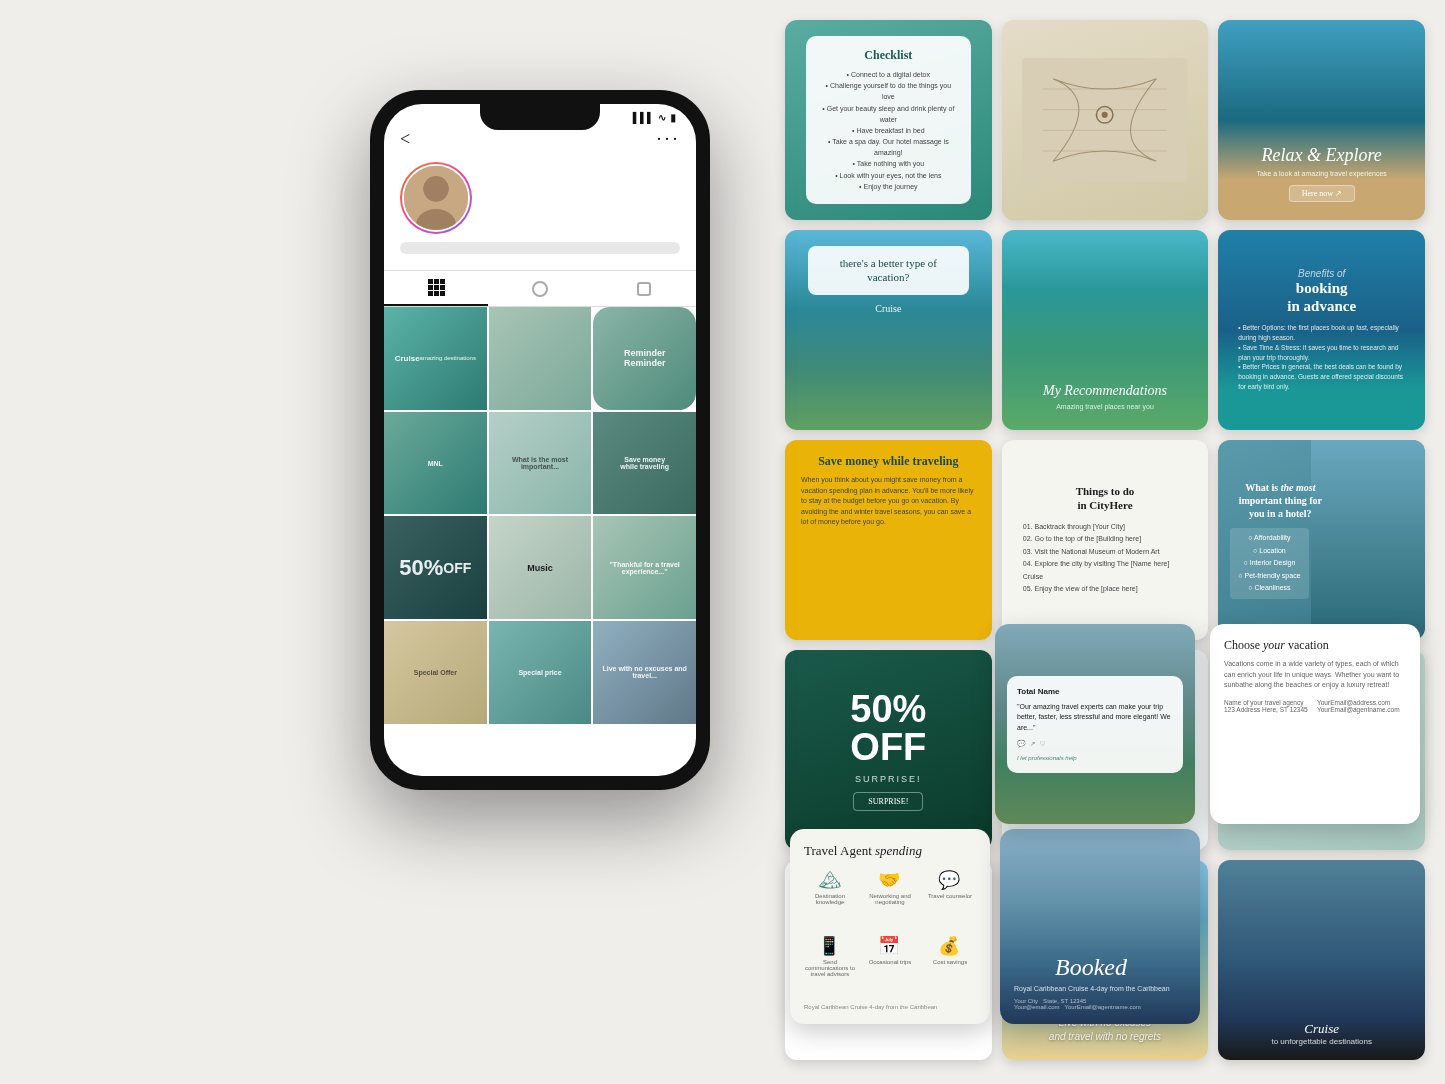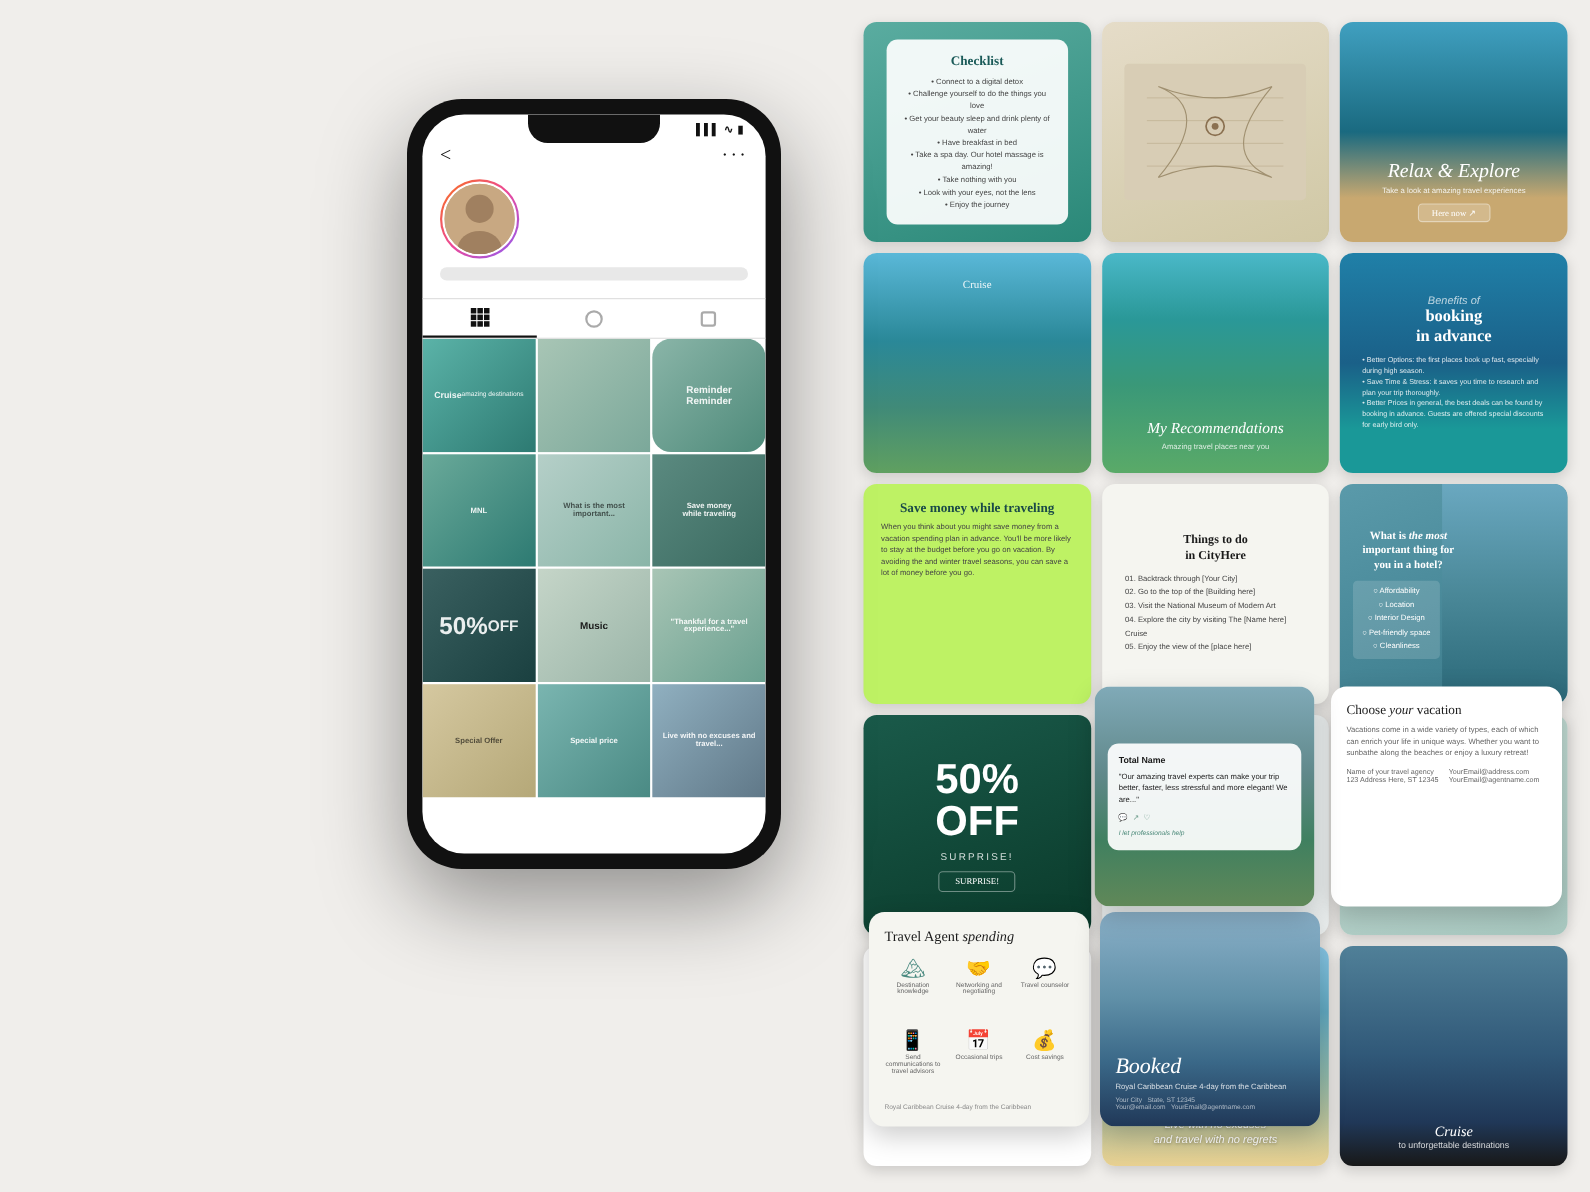--- a/index.html
+++ b/index.html
@@ -432,20 +432,23 @@
   <div class="card" style="background:linear-gradient(180deg,#40a0c0 0%,#1a6a80 50%,#c8a870 80%);">
     <div class="card-text" style="justify-content:flex-end;padding-bottom:18px;">
       <div style="font-size:18px;font-style:italic;font-weight:400;margin-bottom:4px;">Relax &amp; Explore</div>
       <div style="font-size:7px;opacity:0.85;font-family:Arial,sans-serif;margin-bottom:8px;">Take a look at amazing travel experiences</div>
       <div style="background:rgba(255,255,255,0.2);border:1px solid rgba(255,255,255,0.4);border-radius:4px;padding:3px 12px;font-size:8px;">Here now ↗</div>
     </div>
   </div>
 
   <div class="card" style="background:linear-gradient(180deg,#5ab8d8 0%,#2a8898 40%,#408a78 70%,#60a060 100%);">
     <div class="card-text" style="justify-content:flex-start;padding-top:16px;">
+      <div style="background:rgba(255,255,255,0.9);border-radius:8px;padding:10px;width:88%;color:#1a4a4a;">
+        <div style="font-size:11px;font-family:Georgia,serif;line-height:1.3;">there's a better type of vacation?</div>
+      </div>
       <div style="margin-top:8px;font-size:10px;opacity:0.9;">Cruise</div>
     </div>
   </div>
 
   <div class="card" style="background:linear-gradient(180deg,#4ab8c8 0%,#2a9898 30%,#3a9878 60%,#5aaa68 100%);">
     <div class="card-text" style="justify-content:flex-end;padding-bottom:20px;">
       <div style="font-size:14px;font-style:italic;">My Recommendations</div>
       <div style="font-size:7px;font-family:Arial,sans-serif;opacity:0.8;margin-top:4px;">Amazing travel places near you</div>
     </div>
   </div>
@@ -455,21 +458,21 @@
       <div style="font-size:10px;font-style:italic;opacity:0.7;font-family:Arial,sans-serif;">Benefits of</div>
       <div style="font-size:15px;font-weight:700;line-height:1.2;margin-bottom:8px;">booking<br>in advance</div>
       <div style="font-size:6.5px;font-family:Arial,sans-serif;line-height:1.5;opacity:0.85;text-align:left;padding:0 8px;">
         • Better Options: the first places book up fast, especially during high season.<br>
         • Save Time &amp; Stress: it saves you time to research and plan your trip thoroughly.<br>
         • Better Prices in general, the best deals can be found by booking in advance. Guests are offered special discounts for early bird only.
       </div>
     </div>
   </div>
 
-  <div class="card" style="background:#bef264;">
+  <div class="card" style="background:#eab308;">
     <div class="card-text dark" style="justify-content:flex-start;padding-top:14px;">
       <div style="font-size:12px;font-weight:700;font-family:Georgia,serif;color:#1a4a48;margin-bottom:6px;">Save money while traveling</div>
       <div style="font-size:7px;line-height:1.5;font-family:Arial,sans-serif;color:#444;text-align:left;padding:0 4px;">When you think about you might save money from a vacation spending plan in advance. You'll be more likely to stay at the budget before you go on vacation. By avoiding the and winter travel seasons, you can save a lot of money before you go.</div>
     </div>
   </div>
 
   <div class="card" style="background:#f5f5f0;">
     <div class="card-text dark">
       <div style="font-size:11px;font-weight:700;font-family:Georgia,serif;color:#1a1a1a;margin-bottom:8px;line-height:1.3;">Things to do<br>in CityHere</div>
       <div style="font-size:7px;font-family:Arial,sans-serif;color:#444;line-height:1.8;text-align:left;width:90%;">
@@ -583,21 +586,21 @@
         <div style="font-size:18px;color:#4a8a80;">💰</div>
         <div style="font-size:6px;color:#666;font-family:Arial,sans-serif;margin-top:2px;">Cost savings</div>
       </div>
     </div>
     <div style="font-size:6px;color:#888;font-family:Arial,sans-serif;margin-top:6px;">Royal Caribbean Cruise 4-day from the Caribbean</div>
   </div>
 </div>
 
 <div style="position:absolute;right:245px;bottom:60px;width:200px;height:195px;z-index:6;border-radius:14px;overflow:hidden;box-shadow:0 8px 24px rgba(0,0,0,0.2);">
   <div style="width:100%;height:100%;background:linear-gradient(180deg,#8ab0c8 0%,#6090a8 40%,#3a6888 70%,#203858 100%);display:flex;flex-direction:column;justify-content:flex-end;padding:14px;">
-    <div style="font-size:20px;font-style:italic;font-family:Georgia,serif;color:white;">Booked</div>
+    <div style="font-size:24px;font-style:italic;font-family:Georgia,serif;color:white;margin-left:41px;">Booked</div>
     <div style="font-size:7px;font-family:Arial,sans-serif;color:rgba(255,255,255,0.8);margin-top:4px;">Royal Caribbean Cruise 4-day from the Caribbean</div>
     <div style="font-size:6px;font-family:Arial,sans-serif;color:rgba(255,255,255,0.6);margin-top:6px;">Your City&nbsp;&nbsp;&nbsp;State, ST 12345<br>Your@email.com&nbsp;&nbsp;&nbsp;YourEmail@agentname.com</div>
   </div>
 </div>
 
 <div style="position:absolute;right:25px;bottom:260px;width:210px;height:200px;z-index:6;border-radius:14px;overflow:hidden;box-shadow:0 8px 24px rgba(0,0,0,0.2);background:#fff;">
   <div style="padding:14px;height:100%;display:flex;flex-direction:column;">
     <div style="font-size:12px;font-family:Georgia,serif;color:#1a1a1a;margin-bottom:6px;">Choose <em>your</em> vacation</div>
     <div style="font-size:7px;font-family:Arial,sans-serif;color:#666;line-height:1.5;margin-bottom:8px;">Vacations come in a wide variety of types, each of which can enrich your life in unique ways. Whether you want to sunbathe along the beaches or enjoy a luxury retreat!</div>
     <div style="display:grid;grid-template-columns:1fr 1fr;gap:4px;font-size:6.5px;color:#666;font-family:Arial,sans-serif;">

